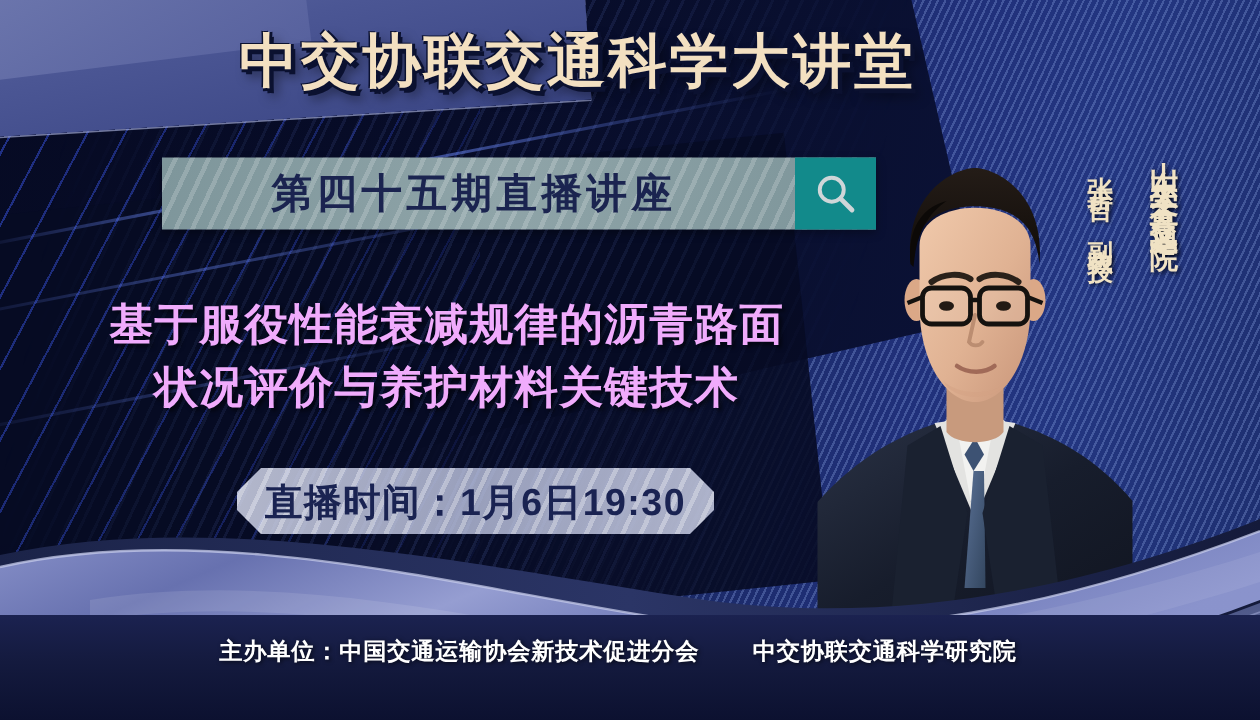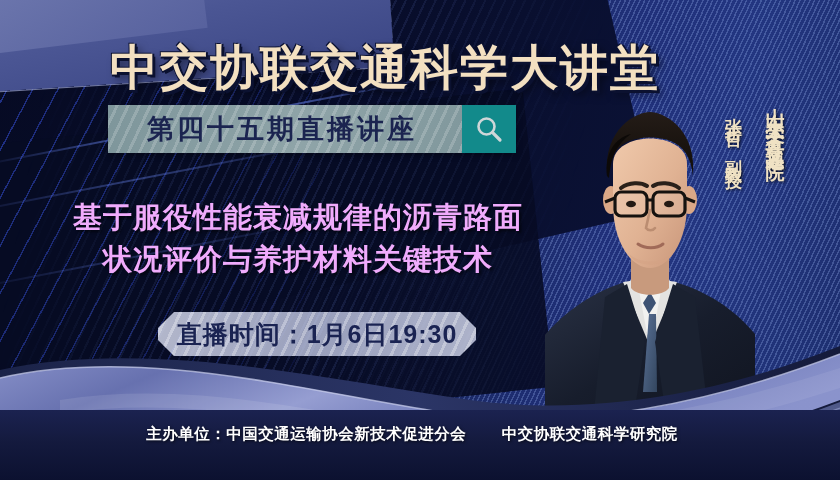--- a/index.html
+++ b/index.html
@@ -87,33 +87,32 @@
     position:absolute;left:0;bottom:0;width:840px;height:70px;
     background:linear-gradient(180deg,#1b2250 0%,#141a3e 45%,#0c1130 100%);
   }
 
   
   .portrait{position:absolute;left:545px;top:92px;width:210px;height:330px;}
 
   
   .main-title{
     position:absolute;left:0;top:14px;width:770px;text-align:center;
-    font-size:48px;font-weight:bold;letter-spacing:2px;
+    font-size:39px;font-weight:bold;letter-spacing:2px;
     color:#f3e0c1;
     text-shadow:
        3px 3px 0 #0b1130, -1px -1px 0 #0b1130,
        2px 0 0 #0b1130, 0 2px 0 #0b1130,
        5px 5px 8px rgba(0,0,0,.55);
     font-family:"DejaVu Sans","Liberation Sans",sans-serif;
-    margin-top:22px;
   }
 
   
   .sub-bar{
-    position:absolute;left:108px;top:105px;width:408px;height:48px;
+    position:absolute;left:108px;top:105px;width:476px;height:48px;
     display:flex;align-items:stretch;
     background:linear-gradient(100deg,#7e969b 0%,#8fa4a8 48%,#7c9499 100%);
     box-shadow:0 2px 6px rgba(0,0,0,.35);
   }
   .sub-bar .sb-stripes{
     position:absolute;inset:0;
     background-image:repeating-linear-gradient(115deg,
       rgba(255,255,255,0.0) 0px, rgba(255,255,255,0.0) 7px,
       rgba(255,255,255,0.18) 7px, rgba(255,255,255,0.18) 10px);
   }

